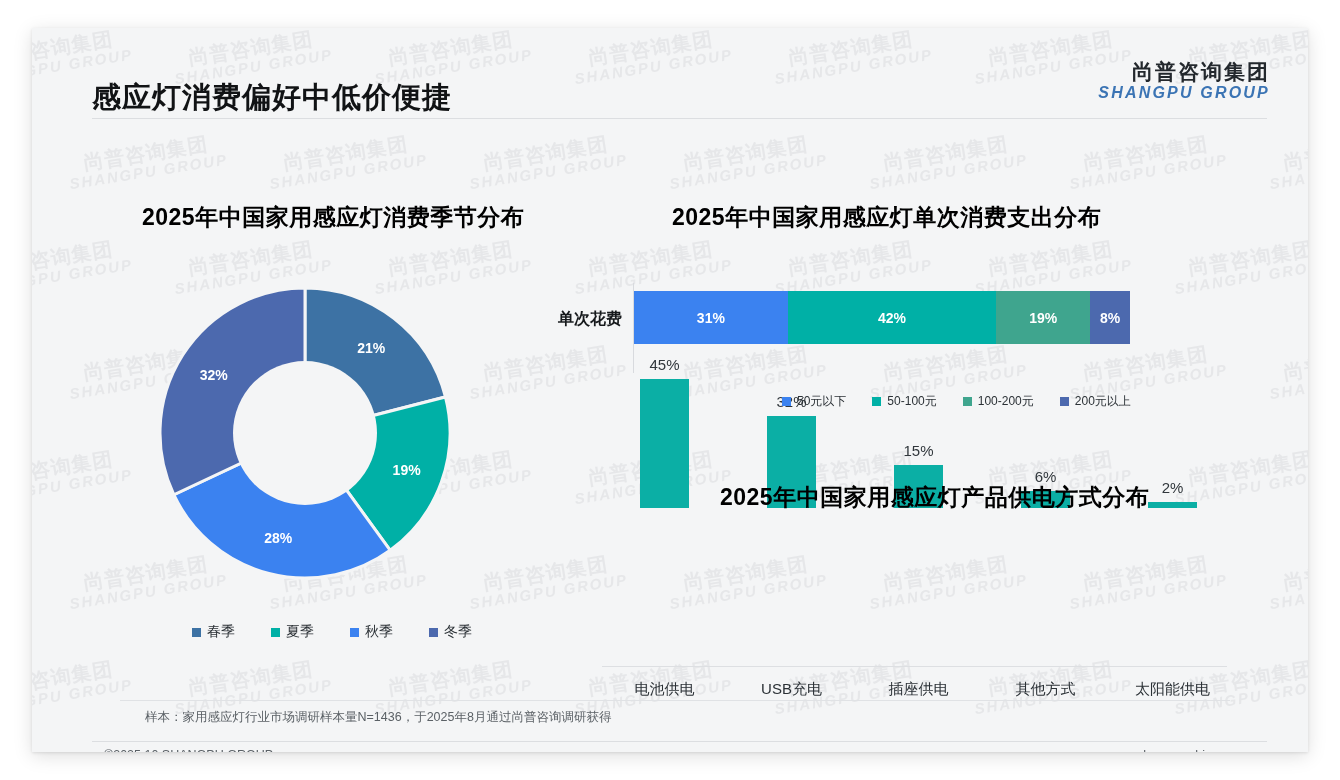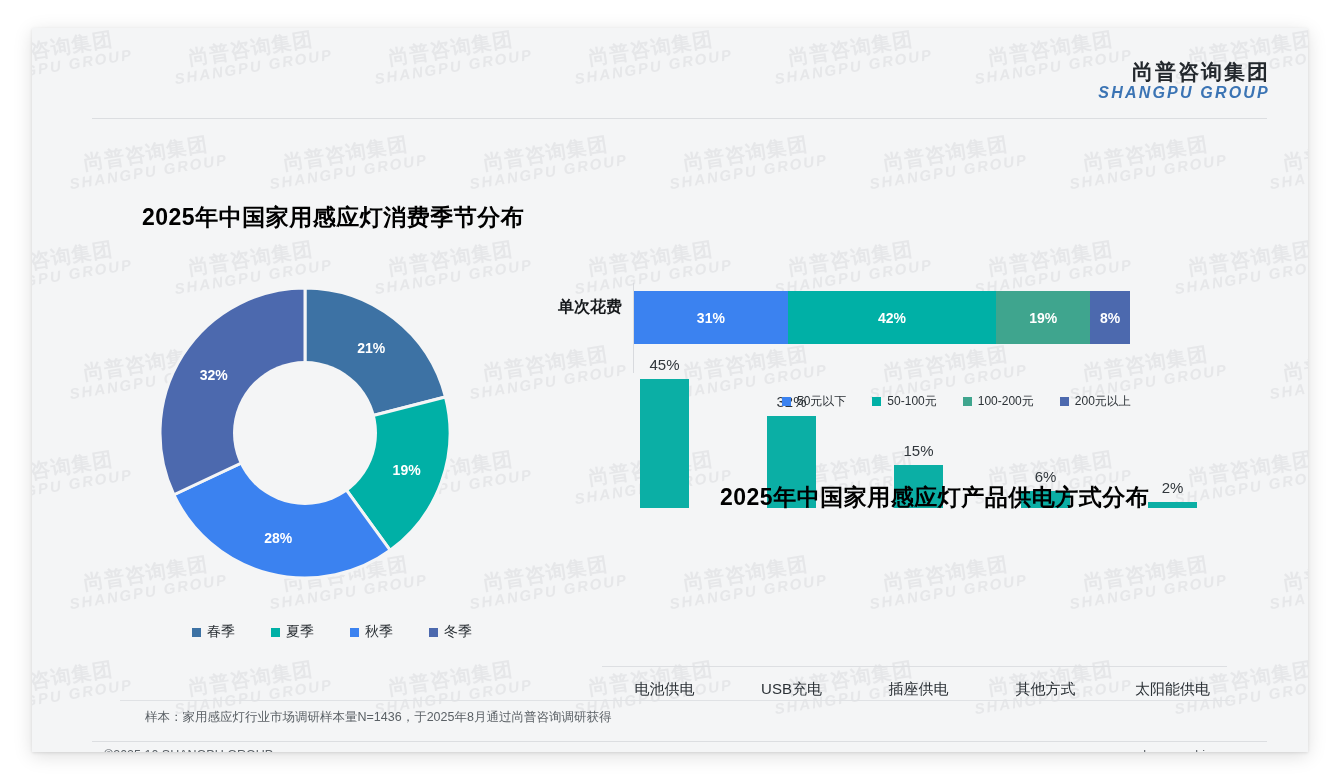--- a/index.html
+++ b/index.html
@@ -91,21 +91,21 @@
   #legend-bar { left: 726px; top: 365px; gap: 26px; padding-left: 24px; }
   #legend-bar .legend-txt { font-size: 12px; }
 
   
   #stacked-wrap { position: absolute; left: 490px; top: 255px; z-index: 4; }
   .stack-axis {
     position: absolute; left: 111px; top: 0; width: 1px; height: 90px;
     background: #d8dade;
   }
   .stack-cat {
-    position: absolute; left: 0; top: 14px; width: 100px; text-align: right;
+    position: absolute; left: 0; top: 26px; width: 100px; text-align: right;
     font-size: 16px; font-weight: bold; color: #16191c;
   }
   .stack-bar {
     position: absolute; left: 112px; top: 8px; width: 496px; height: 53px;
     display: flex;
   }
   .stack-seg {
     height: 100%; display: flex; align-items: center; justify-content: center;
     color: #ffffff; font-size: 14px; font-weight: bold;
   }
@@ -353,28 +353,30 @@
         <div class="cn">尚普咨询集团</div>
         <div class="en">SHANGPU GROUP</div>
       </div>
       <div class="wm" style="left: 1140px; top: 640px;">
         <div class="cn">尚普咨询集团</div>
         <div class="en">SHANGPU GROUP</div>
       </div>
     </div>
 
   <div class="header">
+    <div class="header-title">感应灯消费偏好中低价便捷</div>
     <div class="logo">
       <div class="logo-cn">尚普咨询集团</div>
       <div class="logo-en">SHANGPU GROUP</div>
     </div>
     <div class="header-rule"></div>
   </div>
 
   <div class="panel-title" id="title-left">2025年中国家用感应灯消费季节分布</div>
+  <div class="panel-title" id="title-tr">2025年中国家用感应灯单次消费支出分布</div>
   <div class="panel-title" id="title-br">2025年中国家用感应灯产品供电方式分布</div>
 
   <div id="donut-wrap">
     <svg width="300" height="300" viewBox="0 0 300 300">
       <g id="donut-slices">
           <path d="M 150 150 L 150 5 A 145 145 0 0 1 290.4445583636515 113.93996636109604 Z" fill="#3D72A4" stroke="#f4f5f6" stroke-width="3"></path>
           <path d="M 150 150 L 290.4445583636515 113.93996636109604 A 145 145 0 0 1 235.2288615824086 267.3074641843674 Z" fill="#00B0A6" stroke="#f4f5f6" stroke-width="3"></path>
           <path d="M 150 150 L 235.2288615824086 267.3074641843674 A 145 145 0 0 1 18.80007739242717 211.73799727693552 Z" fill="#3B82F0" stroke="#f4f5f6" stroke-width="3"></path>
           <path d="M 150 150 L 18.80007739242717 211.73799727693552 A 145 145 0 0 1 149.99999999999997 5 Z" fill="#4C69AE" stroke="#f4f5f6" stroke-width="3"></path>
         </g>

